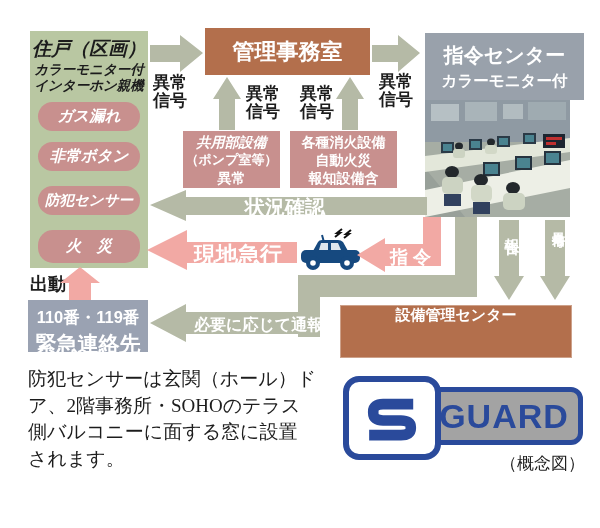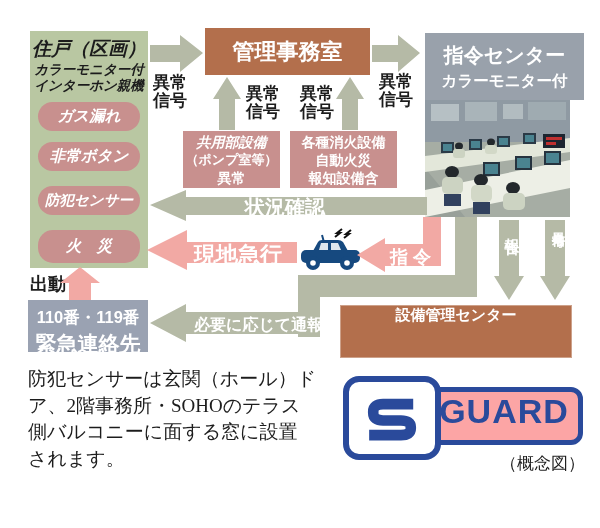--- a/index.html
+++ b/index.html
@@ -28,23 +28,23 @@
   .ar-sage{background:var(--sage);}
   .ar-salmon{background:var(--salmon);}
   .vtxt{writing-mode:vertical-rl;text-orientation:upright;color:#fff;font-weight:bold;}
 
   .note{font-family:"Liberation Serif","DejaVu Serif",serif;font-size:19px;
         line-height:26.5px;color:#1c1c1c;}
 
   .logo-sbox{position:absolute;left:0;top:0;width:86px;height:72px;background:#fff;
              border:6px solid var(--blue);border-radius:16px;z-index:2;
              display:flex;align-items:center;justify-content:center;}
-  .logo-gbox{position:absolute;left:68px;top:11px;width:162px;height:48px;background:#fca5a5;
+  .logo-gbox{position:absolute;left:68px;top:11px;width:162px;height:48px;background:#a3a3a3;
              border:5px solid var(--blue);border-radius:12px;z-index:1;
-             display:flex;align-items:flex-start;justify-content:center;}
+             display:flex;align-items:center;justify-content:center;}
   .logo-guard{color:var(--blue);font-weight:bold;font-size:34px;letter-spacing:1px;
               padding-left:14px;font-family:"Liberation Sans","DejaVu Sans",sans-serif;}
 </style>
 </head>
 <body>
 
 <div class="stage">
 
   <div class="abs green-panel" style="left:30px;top:31px;width:118px;height:237px;font-style:italic;">
     <div class="abs b k ctr nowrap" style="left:0;top:5px;width:118px;font-size:19px;">住戸（区画）</div>

